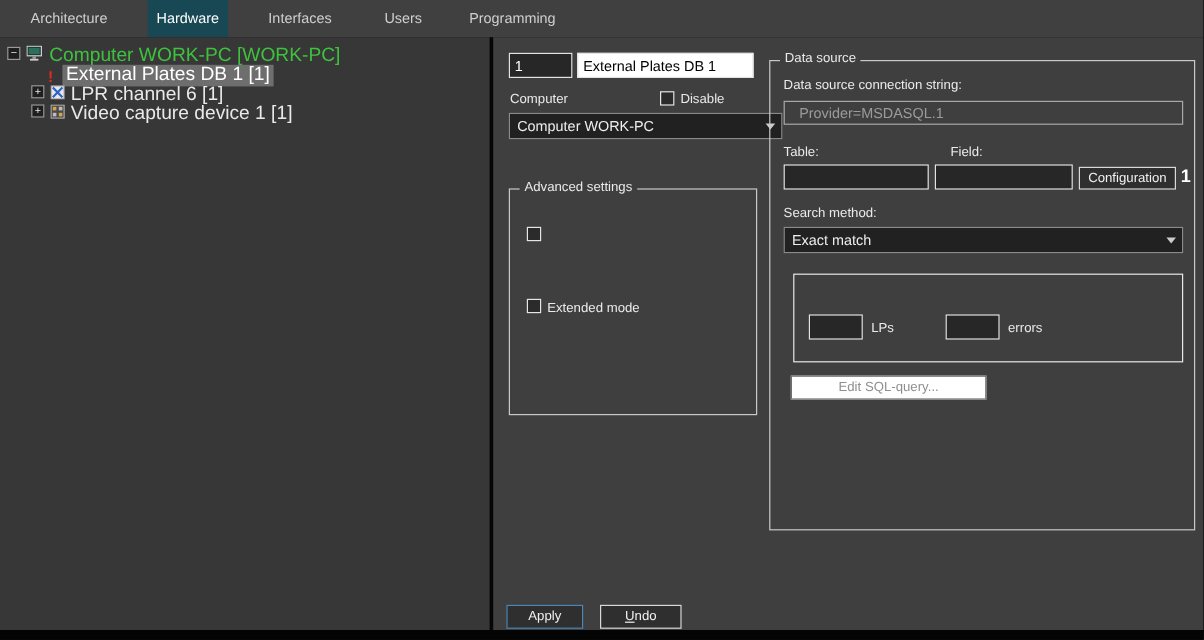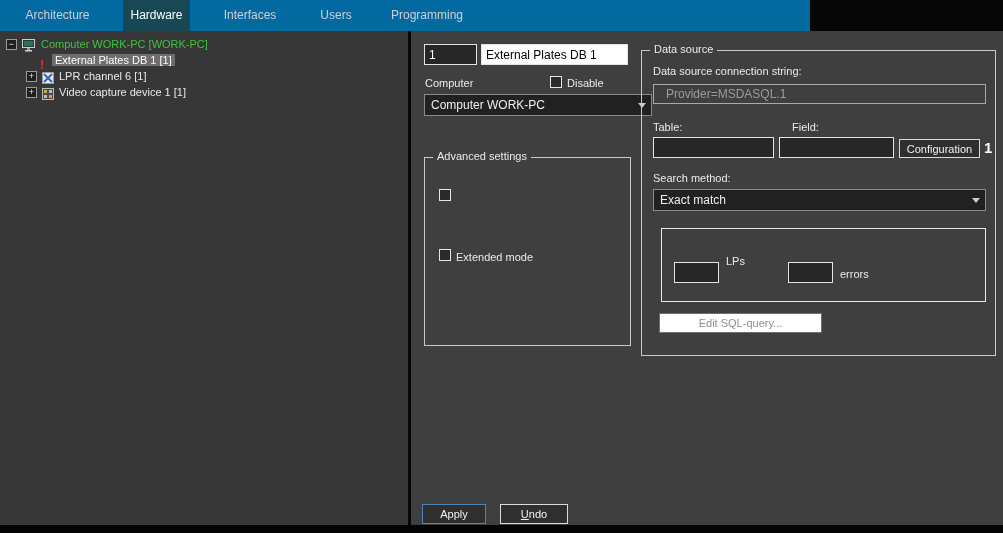--- a/index.html
+++ b/index.html
@@ -1,33 +1,33 @@
 <!DOCTYPE html>
 <html><head>
 <meta charset="utf-8">
 <style>
   html,body{margin:0;padding:0;background:#050505;}
   body{width:1003px;height:533px;position:relative;overflow:hidden;
        font-family:"Liberation Sans",sans-serif;-webkit-font-smoothing:antialiased;}
   .app{position:absolute;inset:0;background:#060606;}
 
   
-  .topnav{position:absolute;left:0;top:0;width:810px;height:31px;background:#0369a1;}
+  .topnav{position:absolute;left:0;top:0;width:1003px;height:31px;background:#404040;}
   .tab{position:absolute;top:0;height:31px;line-height:31px;text-align:center;
        color:#cfcfcf;font-size:12px;cursor:default;}
   .tab.active{background:#174853;color:#ffffff;}
 
   
   .tree-panel{position:absolute;left:0;top:31px;width:408px;height:494px;background:#373737;}
   .tree-row{position:absolute;left:0;width:100%;height:16px;}
   .expander{position:absolute;top:2px;width:11px;height:11px;box-sizing:border-box;
             border:1px solid #9a9a9a;background:#1f1f1f;color:#e8e8e8;font-size:9px;
             line-height:9px;text-align:center;}
   .ticon{position:absolute;top:1px;width:14px;height:13px;display:inline-block;}
-  .tlabel{position:absolute;top:1px;font-size:11px;color:#e9e9e9;white-space:nowrap;padding:0 3px;}
+  .tlabel{position:absolute;top:1px;font-size:16px;color:#e9e9e9;white-space:nowrap;padding:0 3px;}
   .tlabel.green{color:#3ec23e;}
   .tlabel.selected{background:#6e6e6e;color:#ffffff;}
   .alert-glyph{color:#e22a1f;font-weight:bold;font-size:13px;line-height:13px;}
 
   
   .config-panel{position:absolute;left:411px;top:31px;width:592px;height:494px;background:#3f3f3f;}
   .lbl{position:absolute;font-size:11px;color:#eaeaea;white-space:nowrap;}
   .lbl.wrap{white-space:normal;line-height:12px;}
   .field{position:absolute;box-sizing:border-box;font-family:"Liberation Sans",sans-serif;
          font-size:12px;padding:0 4px;outline:none;}
@@ -128,42 +128,42 @@
       <span class="combo-arrow"></span>
     </div>
 
     <div class="groupbox" style="left:13px;top:126px;width:207px;height:189px">
       <span class="group-title">Advanced settings</span>
       <span class="checkbox" style="left:14px;top:31px"></span>
       <span class="checkbox" style="left:14px;top:91px"></span>
       <div class="lbl" style="left:31px;top:93px">Extended mode</div>
     </div>
 
-    <div class="groupbox" style="left:230px;top:19px;width:355px;height:306px">
+    <div class="groupbox" style="left:230px;top:19px;width:355px;height:392px">
       <span class="group-title">Data source</span>
 
       <div class="lbl" style="left:11px;top:14px">Data source connection string:</div>
       <input class="field disabled" style="left: 11px; top: 33px; width: 333px; height: 20px; padding-left: 12px;" value="Provider=MSDASQL.1">
 
       <div class="lbl" style="left:11px;top:70px">Table:</div>
       <div class="lbl" style="left:150px;top:70px">Field:</div>
       <input class="field dark" style="left: 11px; top: 86px; width: 121px; height: 21px;">
       <input class="field dark" style="left: 137px; top: 86px; width: 115px; height: 21px;">
       <button class="btn" style="left:257px;top:88px;width:81px;height:19px">Configuration</button>
       <div class="callout" style="left:342px;top:88px">1</div>
 
       <div class="lbl" style="left:11px;top:121px">Search method:</div>
       <div class="combo" style="left:11px;top:138px;width:333px">
         <span>Exact match</span>
         <span class="combo-arrow"></span>
       </div>
 
       <div class="groupbox inner" style="left:19px;top:177px;width:325px;height:74px">
         <input class="field dark" style="left: 12px; top: 33px; width: 45px; height: 21px;">
-        <div class="lbl" style="left:64px;top:26px">LPs</div>
+        <div class="lbl" style="left:64px;top:39px">LPs</div>
         <input class="field dark" style="left: 126px; top: 33px; width: 45px; height: 21px;">
         <div class="lbl" style="left:178px;top:39px">errors</div>
       </div>
 
       <button class="btn disabled" style="left:17px;top:262px;width:163px;height:20px">Edit SQL-query...</button>
     </div>
 
     <button class="btn apply" style="left:11px;top:473px;width:64px;height:20px">Apply</button>
     <button class="btn" style="left:89px;top:473px;width:68px;height:20px"><span class="accel">U</span><span>ndo</span></button>
   </div>

